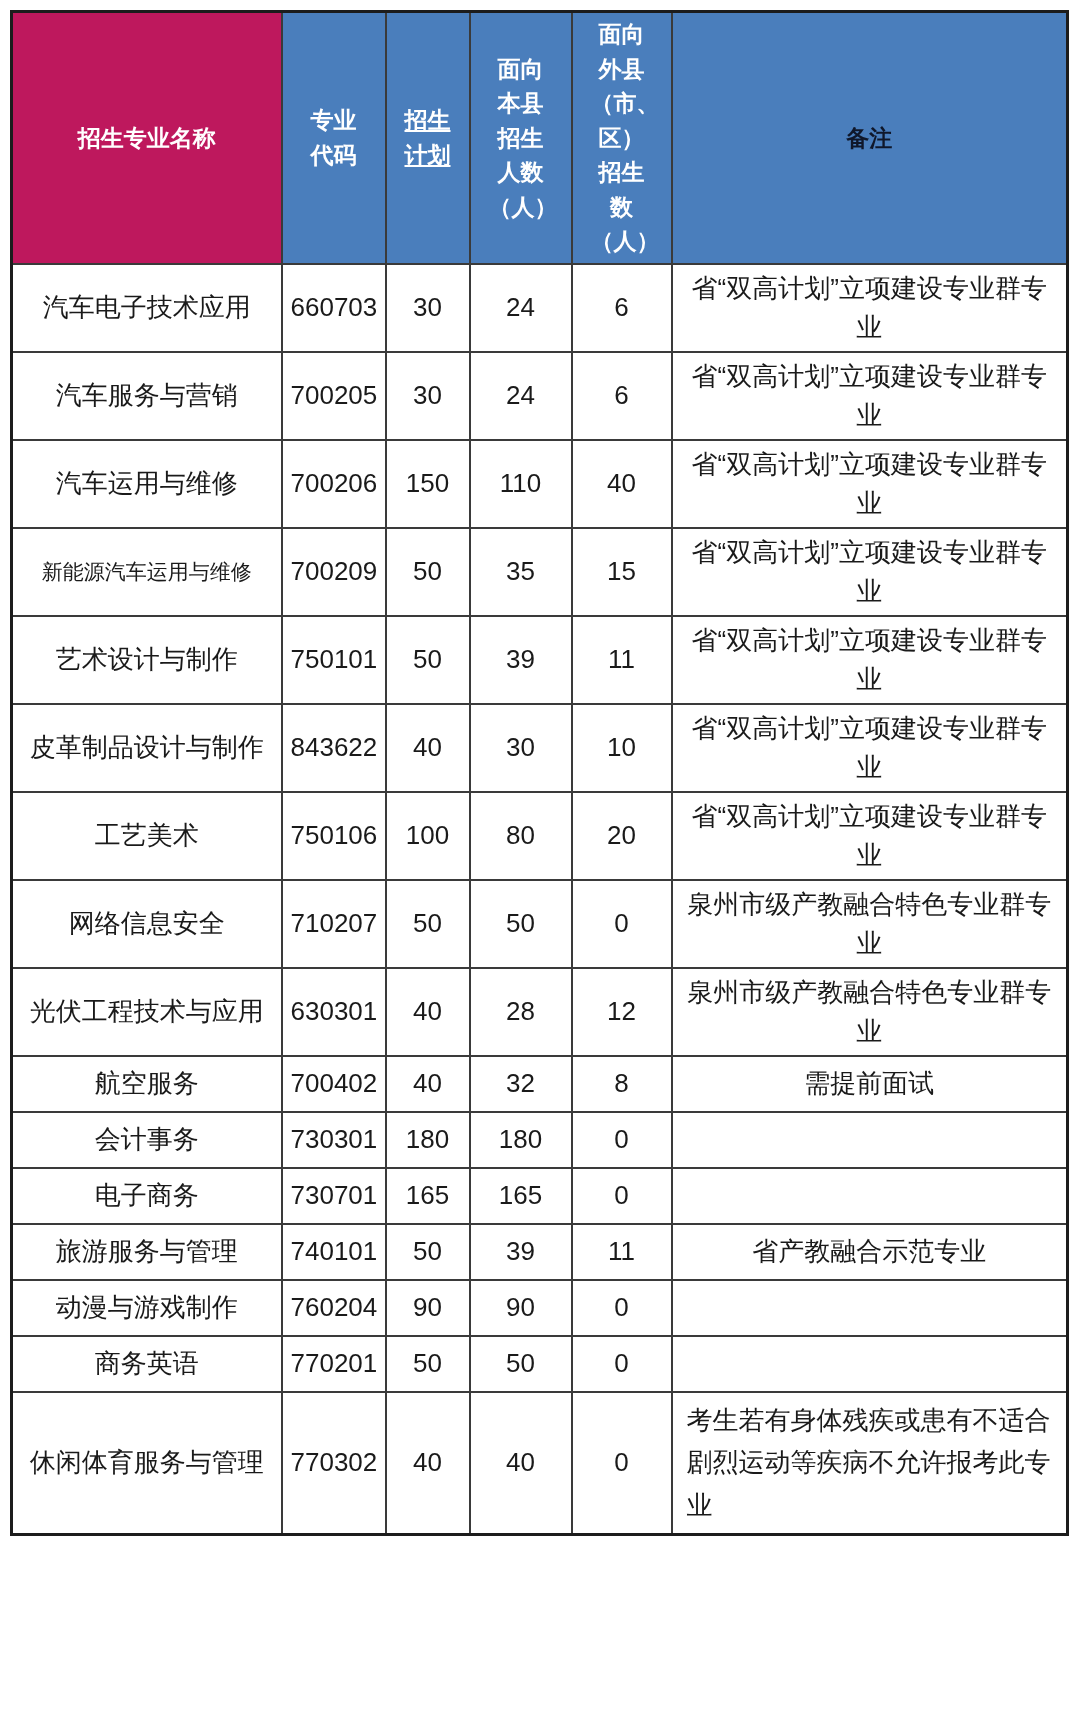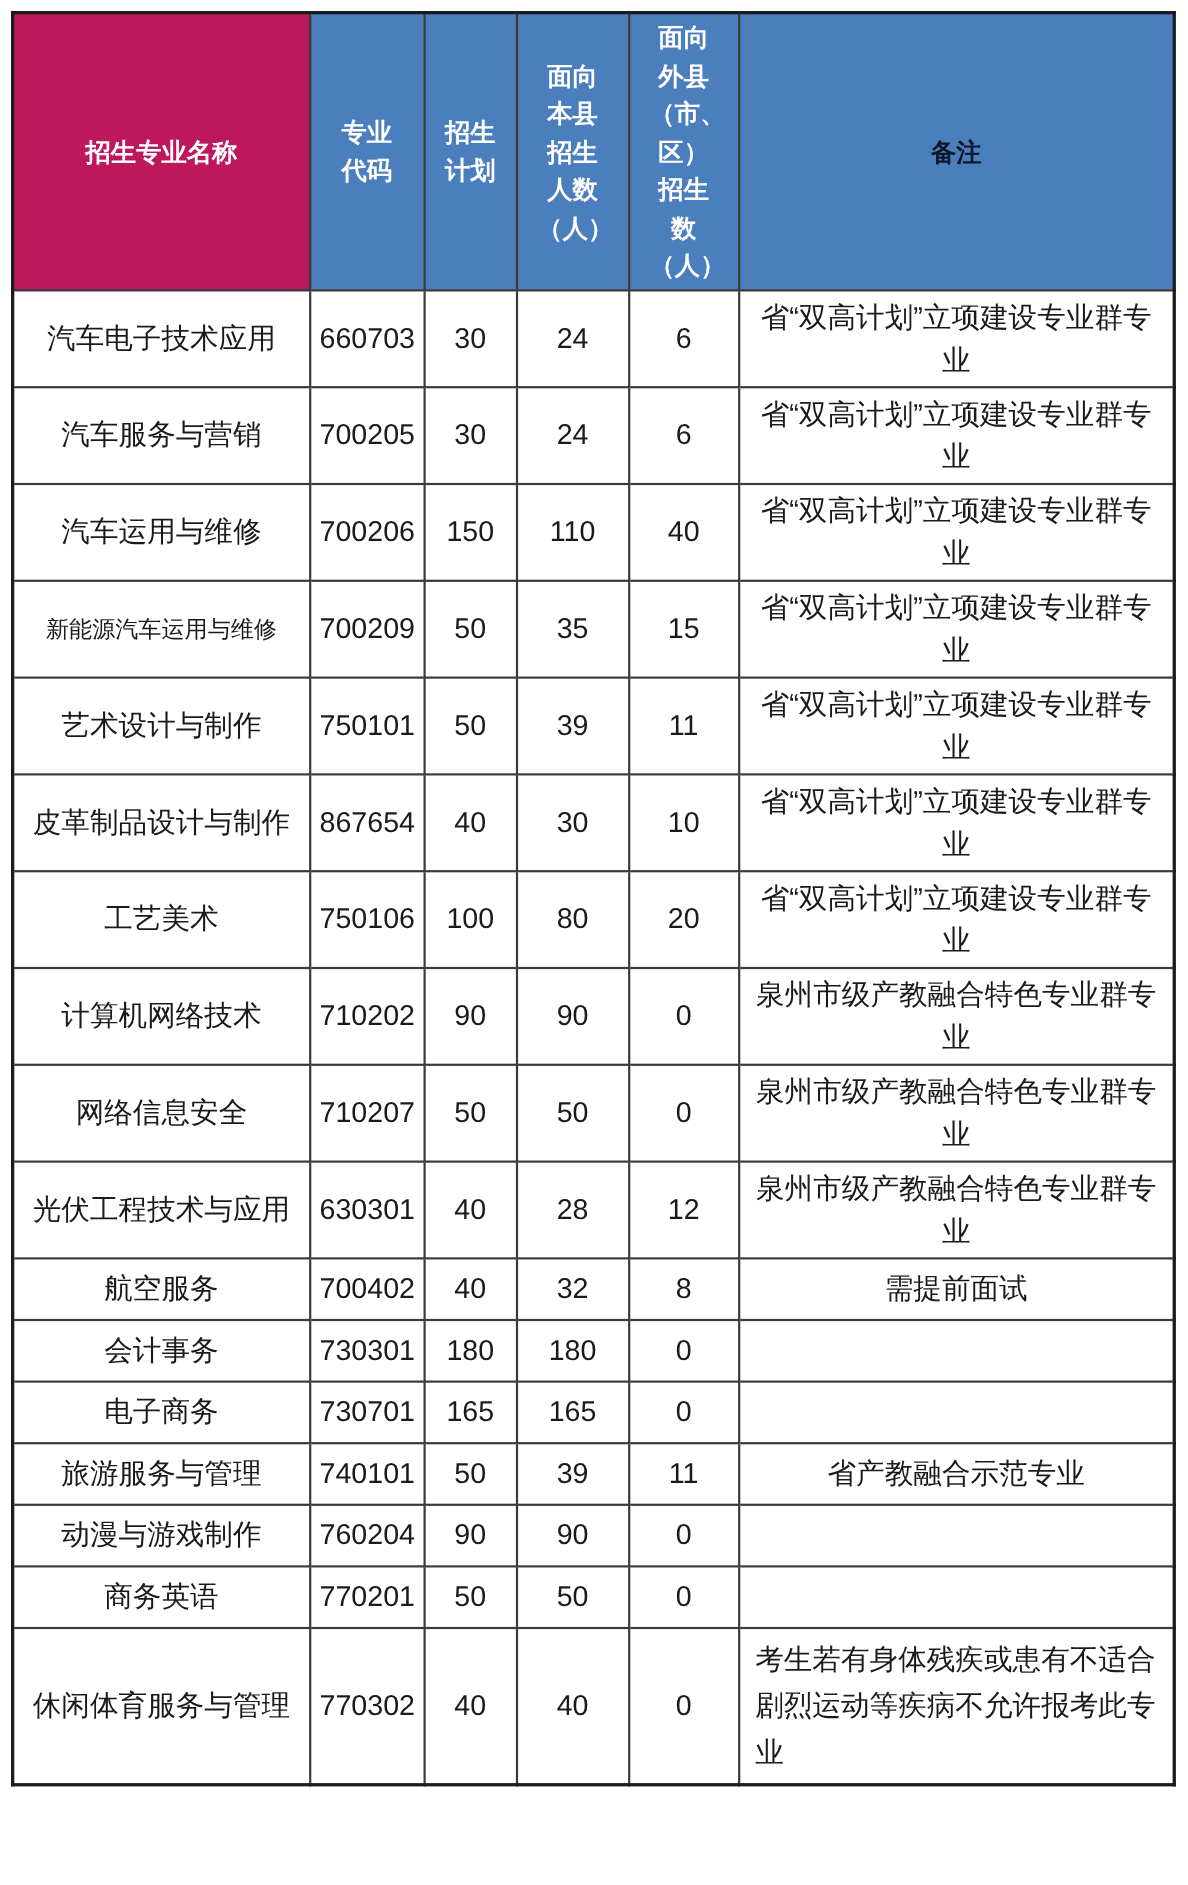--- a/index.html
+++ b/index.html
@@ -66,21 +66,21 @@
       <col style="width:104px">
       <col style="width:84px">
       <col style="width:102px">
       <col style="width:100px">
       <col style="width:396px">
     </colgroup>
     <thead>
       <tr>
         <th class="col-name" style="background: #be185d; color: rgb(255, 255, 255);">招生专业名称</th>
         <th class="col-code" style="background: rgb(74, 126, 188); color: rgb(255, 255, 255);">专业代码</th>
-        <th class="col-plan" style="background: rgb(74, 126, 188); color: rgb(255, 255, 255);">招生计划</th>
+        <th class="col-plan" style="background: rgb(74, 126, 188); color: rgb(255, 255, 255); text-decoration: underline;">招生计划</th>
         <th class="col-local" style="background: rgb(74, 126, 188); color: #ffffff;">面向本县招生人数（人）</th>
         <th class="col-outer" style="background: rgb(74, 126, 188); color: rgb(255, 255, 255);">面向外县（市、区）招生数（人）</th>
         <th class="col-remark" style="background: rgb(74, 126, 188); color: #0f172a;">备注</th>
       </tr>
     </thead>
     <tbody>
         <tr>
           <td class="name">汽车电子技术应用</td>
           <td>660703</td>
           <td>30</td>
@@ -115,43 +115,35 @@
         <tr>
           <td class="name">艺术设计与制作</td>
           <td>750101</td>
           <td>50</td>
           <td>39</td>
           <td>11</td>
           <td class="remark">省“双高计划”立项建设专业群专业</td>
         </tr>
         <tr>
           <td class="name">皮革制品设计与制作</td>
-          <td>867654</td>
+          <td>843622</td>
           <td>40</td>
           <td>30</td>
           <td>10</td>
           <td class="remark">省“双高计划”立项建设专业群专业</td>
         </tr>
         <tr>
           <td class="name">工艺美术</td>
           <td>750106</td>
           <td>100</td>
           <td>80</td>
           <td>20</td>
           <td class="remark">省“双高计划”立项建设专业群专业</td>
         </tr>
         <tr>
-          <td class="name">计算机网络技术</td>
-          <td>710202</td>
-          <td>90</td>
-          <td>90</td>
-          <td>0</td>
-          <td class="remark">泉州市级产教融合特色专业群专业</td>
-        </tr>
-        <tr>
           <td class="name">网络信息安全</td>
           <td>710207</td>
           <td>50</td>
           <td>50</td>
           <td>0</td>
           <td class="remark">泉州市级产教融合特色专业群专业</td>
         </tr>
         <tr>
           <td class="name">光伏工程技术与应用</td>
           <td>630301</td>

